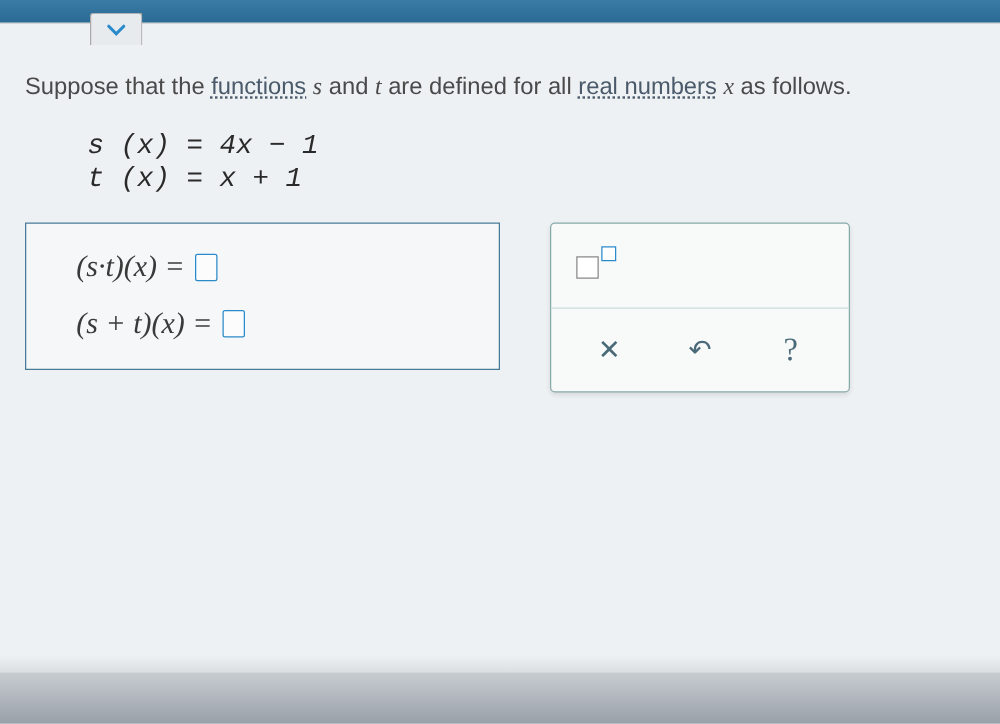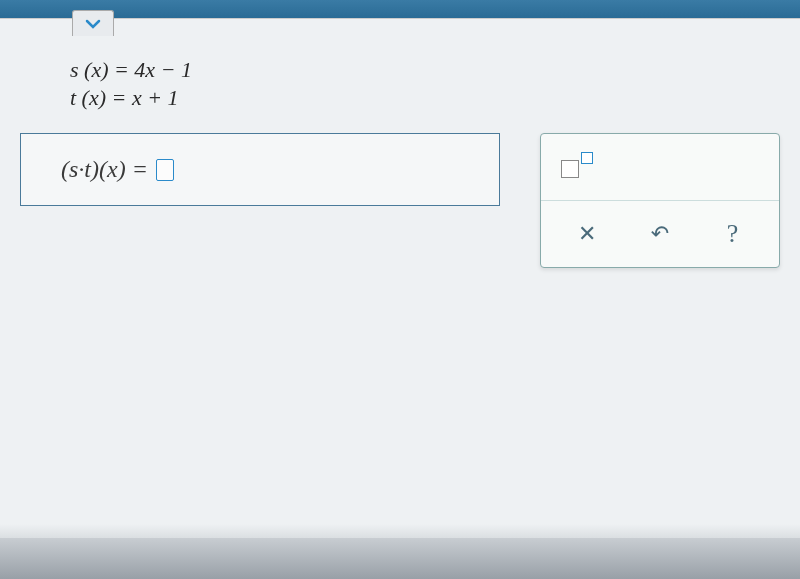--- a/index.html
+++ b/index.html
@@ -44,21 +44,21 @@
     }
     .underlined {
       text-decoration: underline;
       text-decoration-style: dotted;
       text-underline-offset: 3px;
       color: #4a5a6a;
     }
     .var-italic { font-style: italic; font-family: 'Times New Roman', serif; }
     .equations {
       margin-left: 50px;
-      font-family: Liberation Serif, serif;
+      font-family: Liberation Mono, monospace;
       font-size: 22px;
       color: #2a2a2a;
       margin-bottom: 22px;
     }
     .eq-line { margin-bottom: 2px; }
     .instruction {
       font-size: 19px;
       color: #4a4a4a;
       margin-bottom: 25px;
     }
@@ -68,21 +68,21 @@
     }
     .bottom-row {
       display: flex;
       gap: 40px;
       align-items: flex-start;
     }
     .answer-box {
       border: 1px solid #4a7a9a;
       background: #f5f7f8;
       padding: 22px 30px 22px 40px;
-      width: 480px;
+      width: 380px;
     }
     .answer-row {
       font-family: 'Times New Roman', serif;
       font-size: 24px;
       color: #3a3a3a;
       margin-bottom: 18px;
       display: flex;
       align-items: center;
       gap: 8px;
     }
@@ -155,33 +155,40 @@
 <body>
 
 <div class="top-bar"></div>
 <div class="dropdown-tab">
   <svg viewBox="0 0 16 10">
     <path d="M2 2 L8 8 L14 2" stroke="#2a8aca" stroke-width="2.5" fill="none" stroke-linecap="round"></path>
   </svg>
 </div>
 
 <div class="content">
+  <p class="problem-text">
+    <span>Suppose that the </span><span class="underlined">functions</span><span> </span><span class="var-italic">s</span><span> and </span><span class="var-italic">t</span><span> are defined for all </span><span class="underlined">real numbers</span><span> </span><span class="var-italic">x</span><span> as follows.</span>
+  </p>
 
   <div class="equations">
     <div class="eq-line" style="font-style:italic;">s (x) = 4x − 1</div>
     <div class="eq-line" style="font-style:italic;">t (x) = x + 1</div>
   </div>
 
 
   <div class="bottom-row">
     <div class="answer-box">
       <div class="answer-row">
         <span style="font-style:italic;">(s·t)(x) = </span>
         <span class="input-slot"></span>
       </div>
+      <div class="answer-row">
+        <span style="font-style:italic;">(s + t)(x) = </span>
+        <span class="input-slot"></span>
+      </div>
     </div>
 
     <div class="tools-box">
       <div class="tools-top">
         <div class="exponent-tool">
           <span class="exp-base"></span>
           <span class="exp-power"></span>
         </div>
       </div>
       <div class="tools-bottom">

